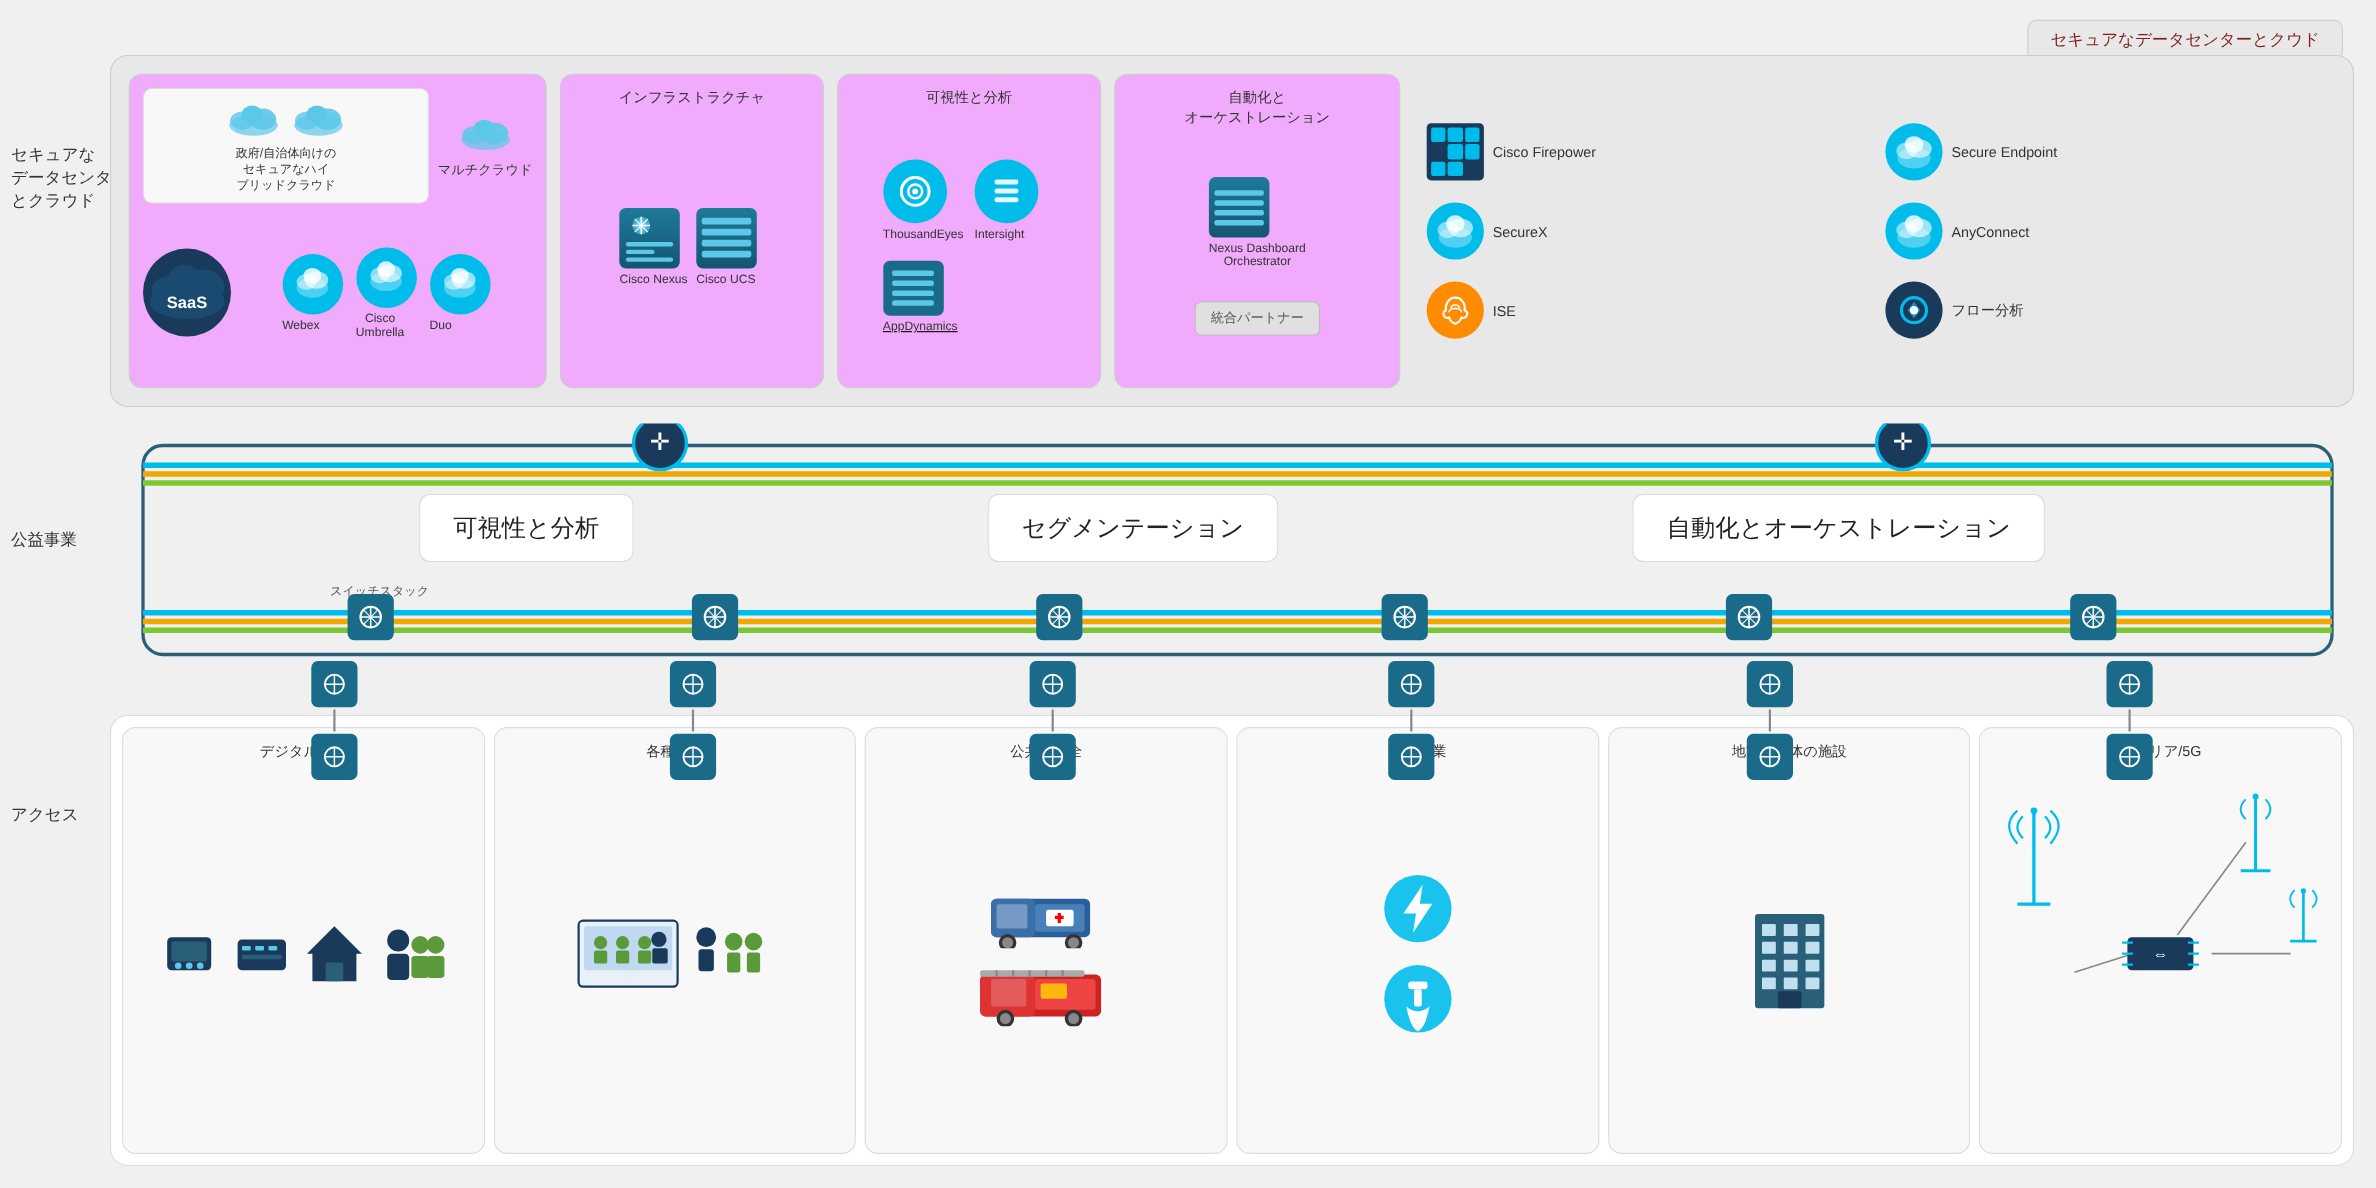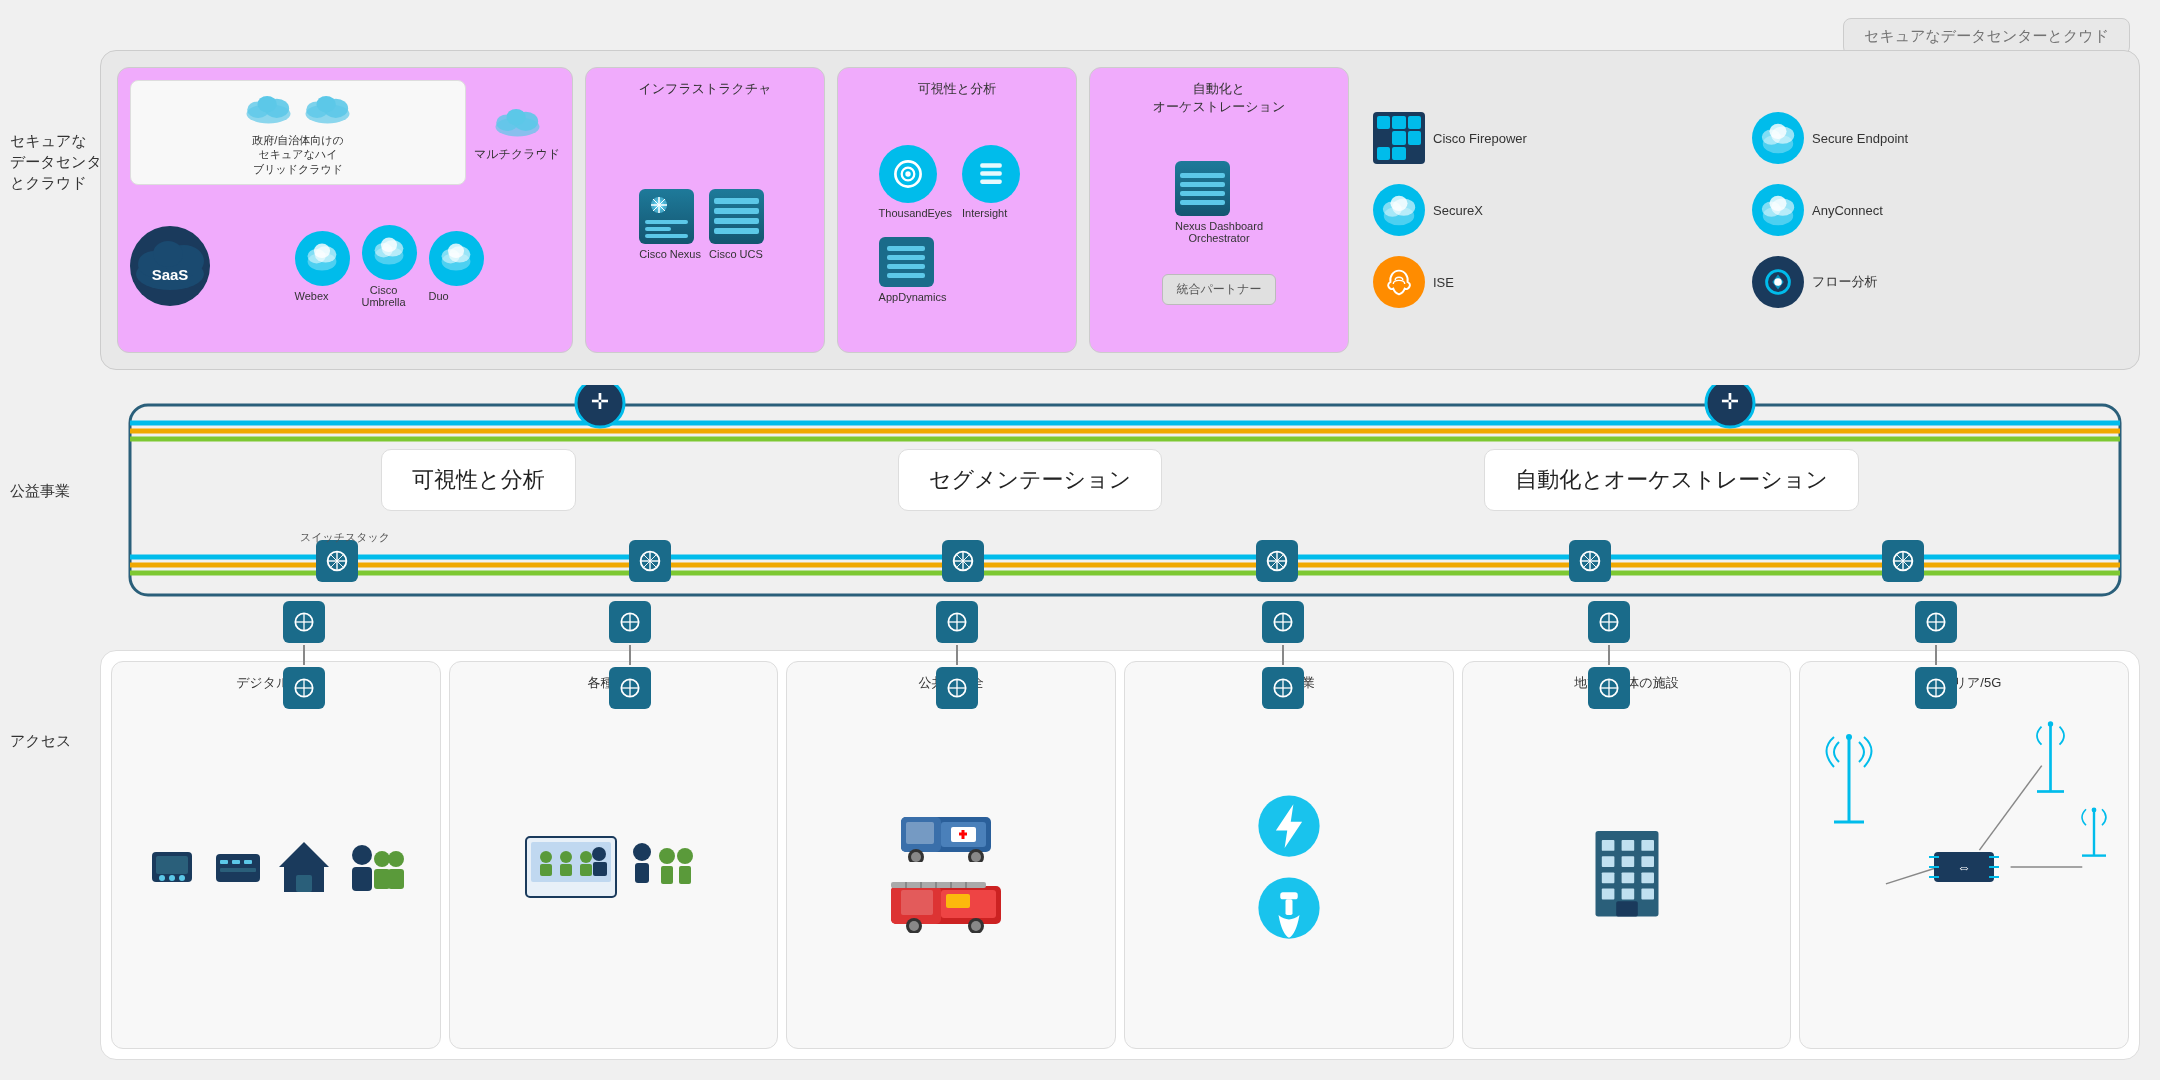--- a/index.html
+++ b/index.html
@@ -22,21 +22,21 @@
     
     .secure-dc-label-top {
       position: absolute;
       top: 18px;
       right: 30px;
       background: #e8e8e8;
       border: 1px solid #ccc;
       border-radius: 8px;
       padding: 8px 20px;
       font-size: 15px;
-      color: #737373;
+      color: #7f1d1d;
       font-weight: 500;
     }
 
     
     .side-label {
       position: absolute;
       left: 10px;
       font-size: 15px;
       color: #333;
       font-weight: 500;
@@ -73,21 +73,21 @@
     .section-title {
       font-size: 13px;
       color: #333;
       text-align: center;
       margin-bottom: 10px;
       font-weight: 500;
     }
 
     
     .cloud-section {
-      width: 456px;
+      width: 380px;
       flex-shrink: 0;
     }
     .cloud-top-row {
       display: flex;
       gap: 8px;
       margin-bottom: 8px;
     }
     .hybrid-cloud-box {
       background: #f8f8f8;
       border: 1px solid #ddd;
@@ -590,21 +590,21 @@
         <div class="icon-item">
           <div class="is-circle">
             <svg viewBox="0 0 40 40" width="36" height="36">
                 <rect x="8" y="8" width="24" height="5" rx="2" fill="white" opacity="0.9"></rect>
                 <rect x="8" y="17" width="24" height="5" rx="2" fill="white" opacity="0.9"></rect>
                 <rect x="8" y="26" width="24" height="5" rx="2" fill="white" opacity="0.9"></rect>
               </svg>
           </div>
           <div class="icon-label">Intersight</div>
         </div>
-        <div class="icon-item" style="grid-column:1/3;margin-top:8px;">
+        <div class="icon-item" style="grid-column:1/3;margin-top:8px;text-decoration:underline;">
           <div class="appdyn-server-icon">
             <div style="height:5px;background:#5cc8e8;border-radius:2px;width:80%"></div>
             <div style="height:5px;background:#5cc8e8;border-radius:2px;width:80%;margin:2px 0"></div>
             <div style="height:5px;background:#5cc8e8;border-radius:2px;width:80%"></div>
             <div style="height:5px;background:#5cc8e8;border-radius:2px;width:80%;margin-top:2px"></div>
           </div>
           <div class="icon-label">AppDynamics</div>
         </div>
       </div>
     </div>

